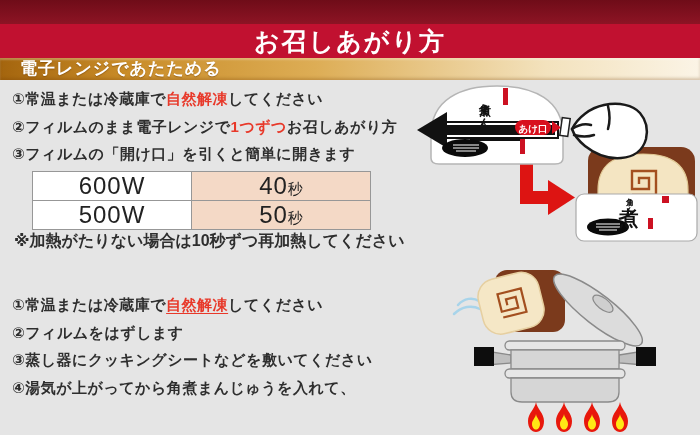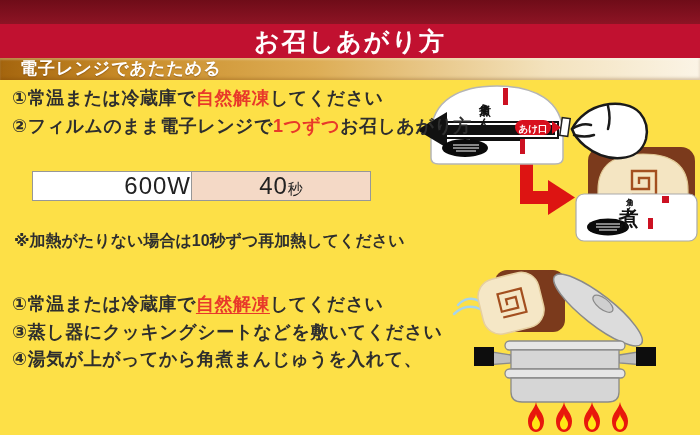--- a/index.html
+++ b/index.html
@@ -1,43 +1,43 @@
 <!DOCTYPE html>
 <html><head>
 <meta charset="utf-8">
 <style>
   html,body { margin:0; padding:0; background:#fff; }
   .stage {
-    position:relative; width:700px; height:435px; overflow:hidden; background:#fde047;
+    position:relative; width:700px; height:435px; overflow:hidden; background:#e5e5e5;
     font-family:"Liberation Sans","DejaVu Sans",sans-serif;
   }
   
   .topstrip { position:absolute; left:0; top:0; width:700px; height:24px;
     background:linear-gradient(#6f0c18,#8d1424); }
   .banner { position:absolute; left:0; top:24px; width:700px; height:34px; background:#c11130; }
   .banner h1 { margin:0; text-align:center; color:#fff; font-size:25px; line-height:34px; font-weight:bold; letter-spacing:2px; }
   
   .goldbar { position:absolute; left:0; width:700px; height:22px;
     background:linear-gradient(90deg,#a4650e 0%,#c98c28 18%,#ddad55 45%,#f3e2bd 78%,#fbf4e6 100%);
     box-shadow:inset 0 2px 2px rgba(255,255,255,.25), inset 0 -2px 3px rgba(110,60,0,.25); }
   .goldbar span { color:#fff; font-size:17px; font-weight:bold; line-height:22px; padding-left:20px;
     letter-spacing:1px; text-shadow:0 1px 1px rgba(110,60,0,.5); display:block; white-space:nowrap; }
   .bar1 { top:58px; } .bar2 { top:263px; }
   
-  .steps { position:absolute; left:12px; color:#2e2e2e; font-size:18px; font-weight:600; }
+  .steps { position:absolute; left:12px; color:#2e2e2e; font-size:15px; font-weight:600; }
   .steps .step { line-height:27.5px; white-space:nowrap; letter-spacing:.5px; }
   .s1 { top:85px; } .s2 { top:291px; }
   .red { color:#e8392a; }
   .red.u { text-decoration:underline; text-decoration-color:#e8392a; text-underline-offset:3px; }
   .indent { padding-left:17px; }
   
   .watt-table { position:absolute; left:32px; top:171px; border-collapse:collapse; }
   .watt-table td { border:1.5px solid #979797; text-align:center; height:26px; padding:0;
     font-size:24px; color:#222; letter-spacing:1px; }
-  .watt-table td.watt { width:158px; background:#fff;text-align:right; }
+  .watt-table td.watt { width:158px; background:#fff; }
   .watt-table td.time { width:178px; background:#f4d9c6;margin-top:34px; }
   .t-unit { font-size:15px; letter-spacing:0; }
   .note { position:absolute; left:14px; top:231px; font-size:16px; font-weight:600; color:#2e2e2e; white-space:nowrap; }
   
   .illo { position:absolute; }
   .illo-microwave { left:415px; top:80px; width:285px; height:180px; }
   .illo-steamer { left:450px; top:265px; width:250px; height:170px; }
   .vtext { position:absolute; writing-mode:vertical-rl; text-orientation:upright; color:#111;
     font-weight:bold; line-height:1; white-space:nowrap; }
   .pkg-label { left:479px; top:93px; font-size:12px; letter-spacing:1px; }
@@ -108,27 +108,32 @@
       <path d="M157,49 C163,37 175,28 189,25 C204,22 218,25 225,33 C231,40 233,50 231,59 C228,70 219,77 206,78 C193,79 180,74 170,66 C164,61 159,55 157,49 Z"></path>
       <path d="M157,49 C163,45 170,43 176,45" fill="none"></path>
       <path d="M159,55 C166,57 173,57 179,55" fill="none"></path>
       <path d="M193,26 C195,34 195,42 193,49" fill="none"></path>
     </g>
   </svg>
 
   <div class="steps s1">
     <div class="step"><span>①</span><span>常温または冷蔵庫で</span><span class="red">自然解凍</span><span>してください</span></div>
     <div class="step"><span>②</span><span>フィルムのまま電子レンジで</span><span class="red">1つずつ</span><span>お召しあがり方</span></div>
+    <div class="step"><span>③</span><span>フィルムの「開け口」を引くと簡単に開きます</span></div>
   </div>
 
   <table class="watt-table">
     <tbody>
         <tr>
       <td class="watt">600W</td>
       <td class="time"><span class="t-num">40</span><span class="t-unit">秒</span></td>
+    </tr>
+    <tr>
+      <td class="watt">500W</td>
+      <td class="time"><span class="t-num">50</span><span class="t-unit">秒</span></td>
     </tr>
   </tbody>
     </table>
 
   <div class="note">※加熱がたりない場合は10秒ずつ再加熱してください</div>
 
 
   <svg class="illo illo-steamer" viewBox="0 0 250 170">
     <g fill="none" stroke="#a8d4ea" stroke-width="2.5" stroke-linecap="round">
       <path d="M8,40 C14,33 23,32 29,36"></path>
@@ -168,20 +173,21 @@
         </g>
       <g transform="translate(162,136)">
           <path d="M8,1 C9,8 16,12 16,20 C16,27 12.5,31 8,31 C3.5,31 0,27 0,20 C0,12 7,8 8,1 Z" fill="#e8180c"></path>
           <path d="M8,13 C8.5,17 12,19 12,23 C12,26.5 10,28.5 8,28.5 C6,28.5 4,26.5 4,23 C4,19 7.5,17 8,13 Z" fill="#ffe815"></path>
         </g>
     </g>
   </svg>
 
   <div class="steps s2">
     <div class="step"><span>①</span><span>常温または冷蔵庫で</span><span class="red u">自然解凍</span><span>してください</span></div>
+    <div class="step"><span>②</span><span>フィルムをはずします</span></div>
     <div class="step"><span>③</span><span>蒸し器にクッキングシートなどを敷いてください</span></div>
     <div class="step"><span>④</span><span>湯気が上がってから角煮まんじゅうを入れて、</span></div>
   </div>
 
   <div class="vtext pkg-label">角煮まん</div>
   <div class="vtext film-label">
     <span class="small">角</span><span class="big">煮</span><span class="small">まん</span>
   </div>
 
 </div>

